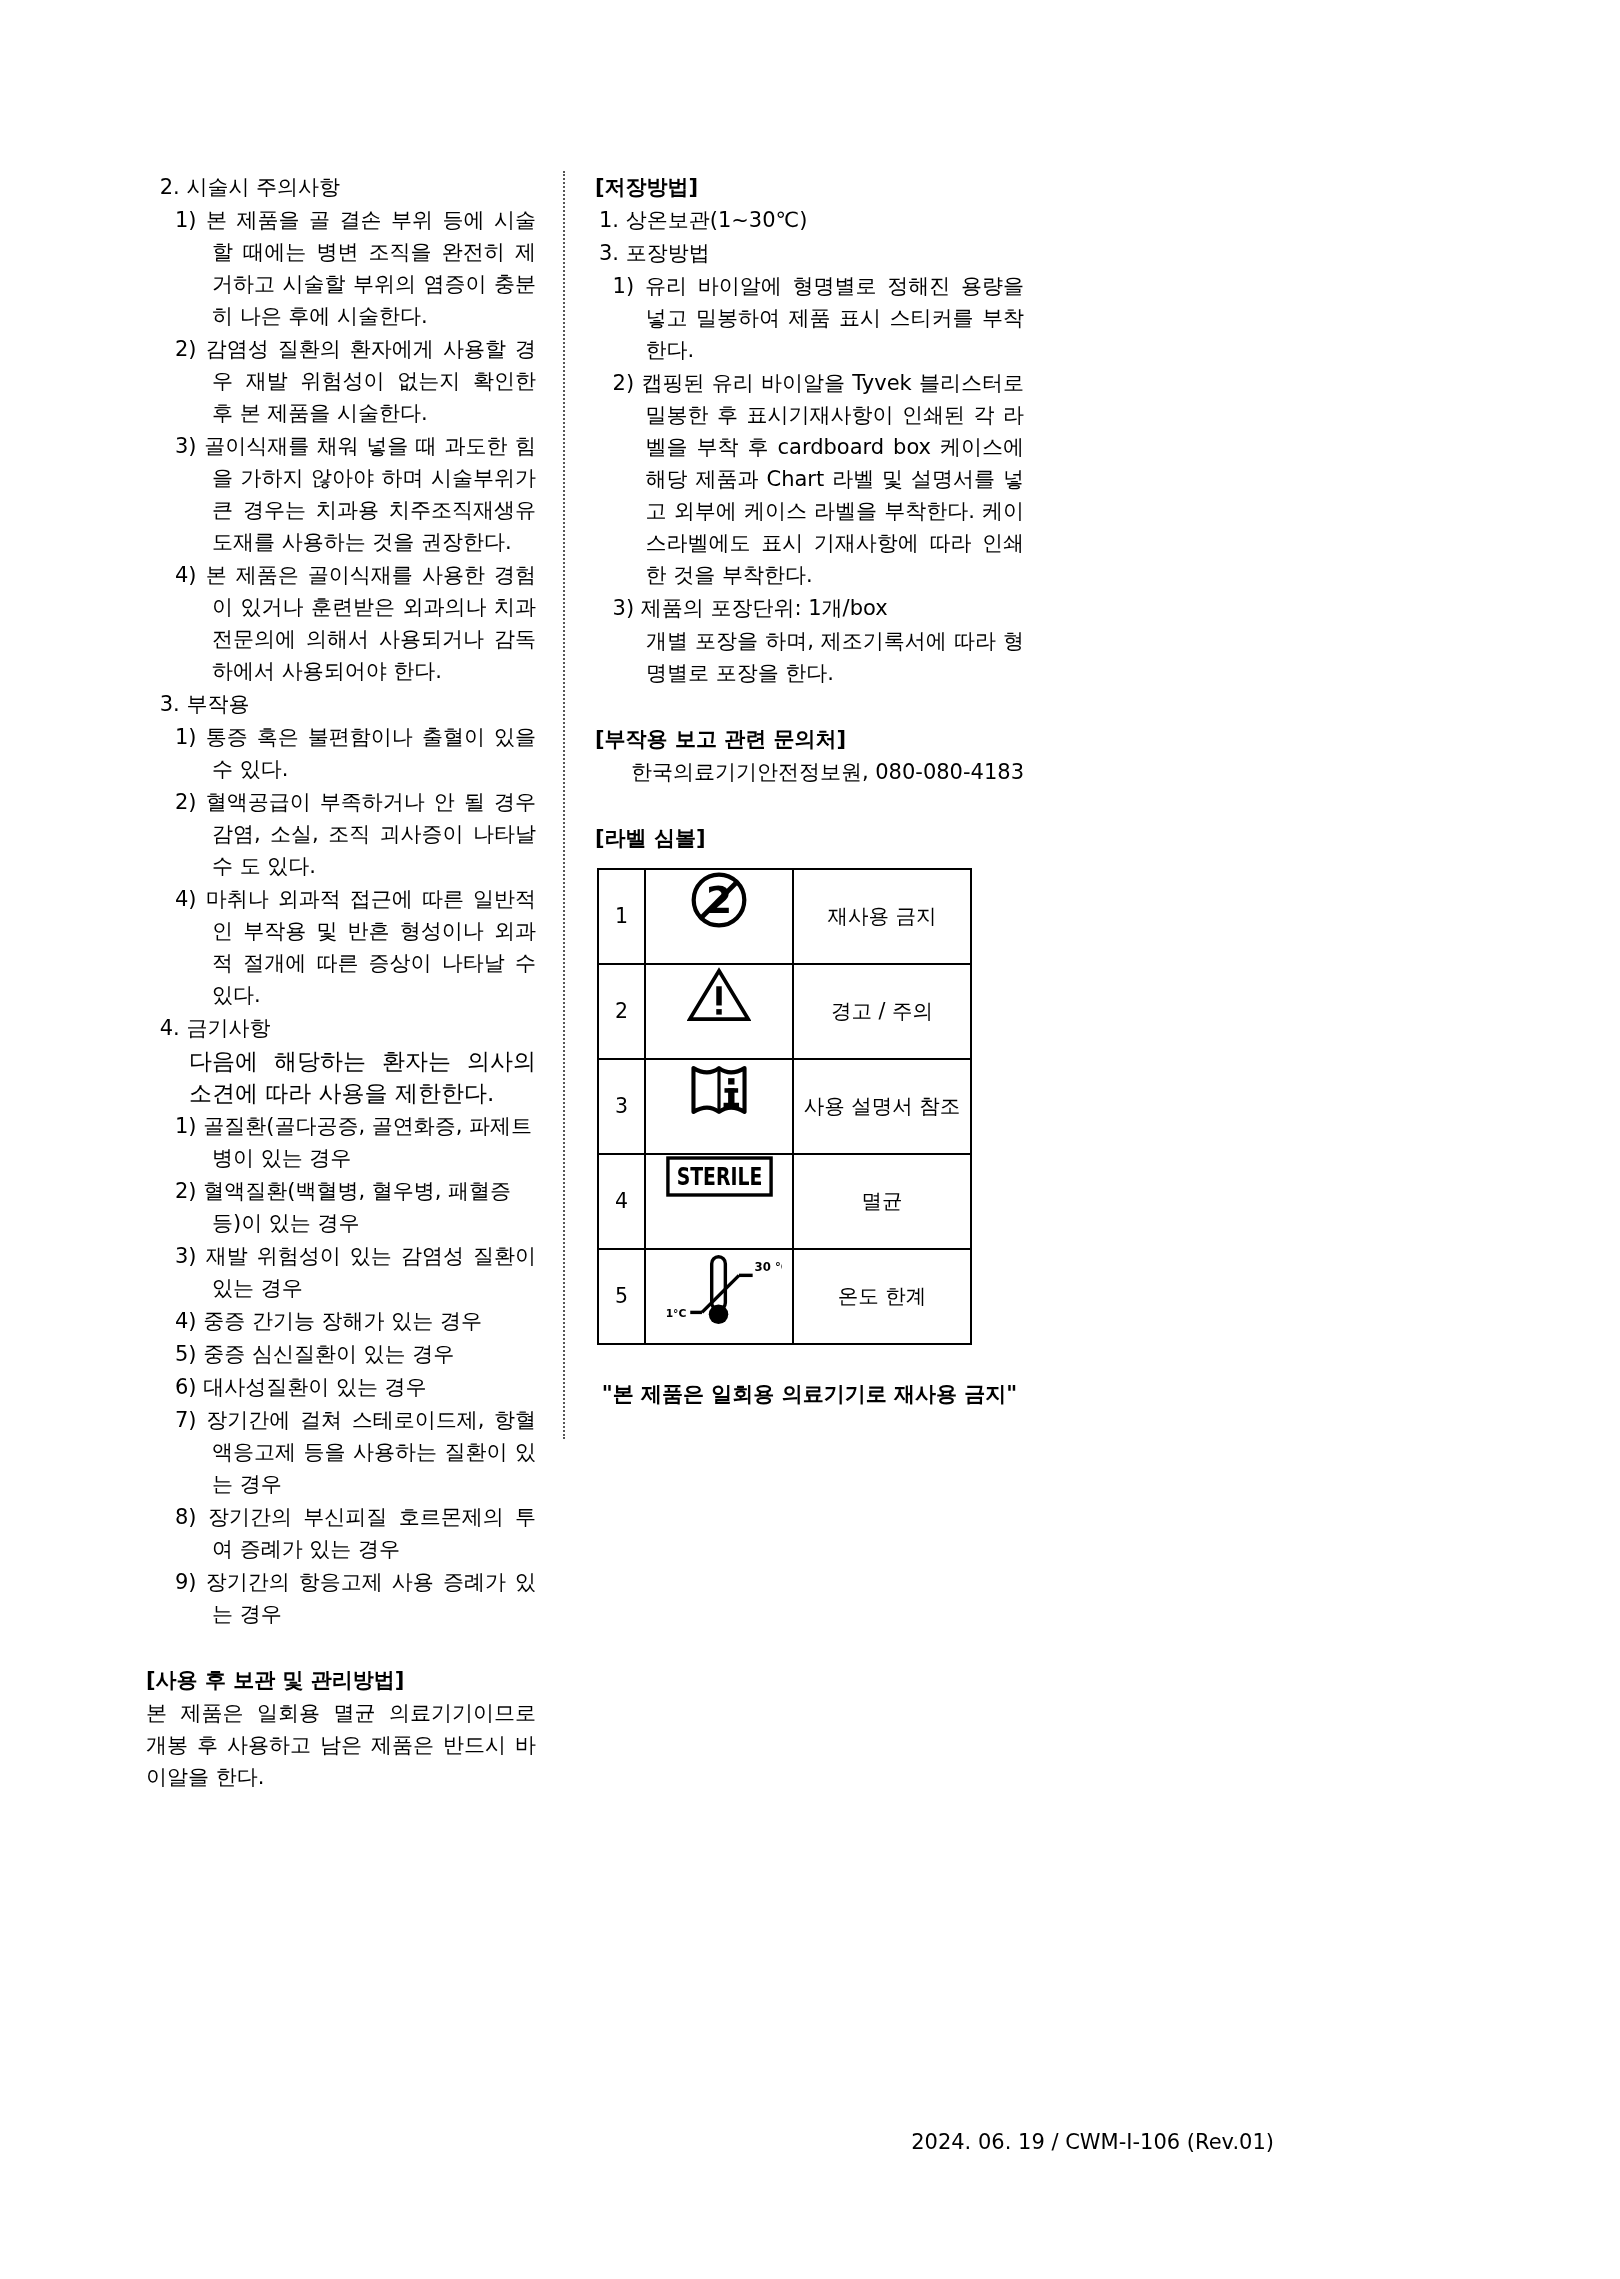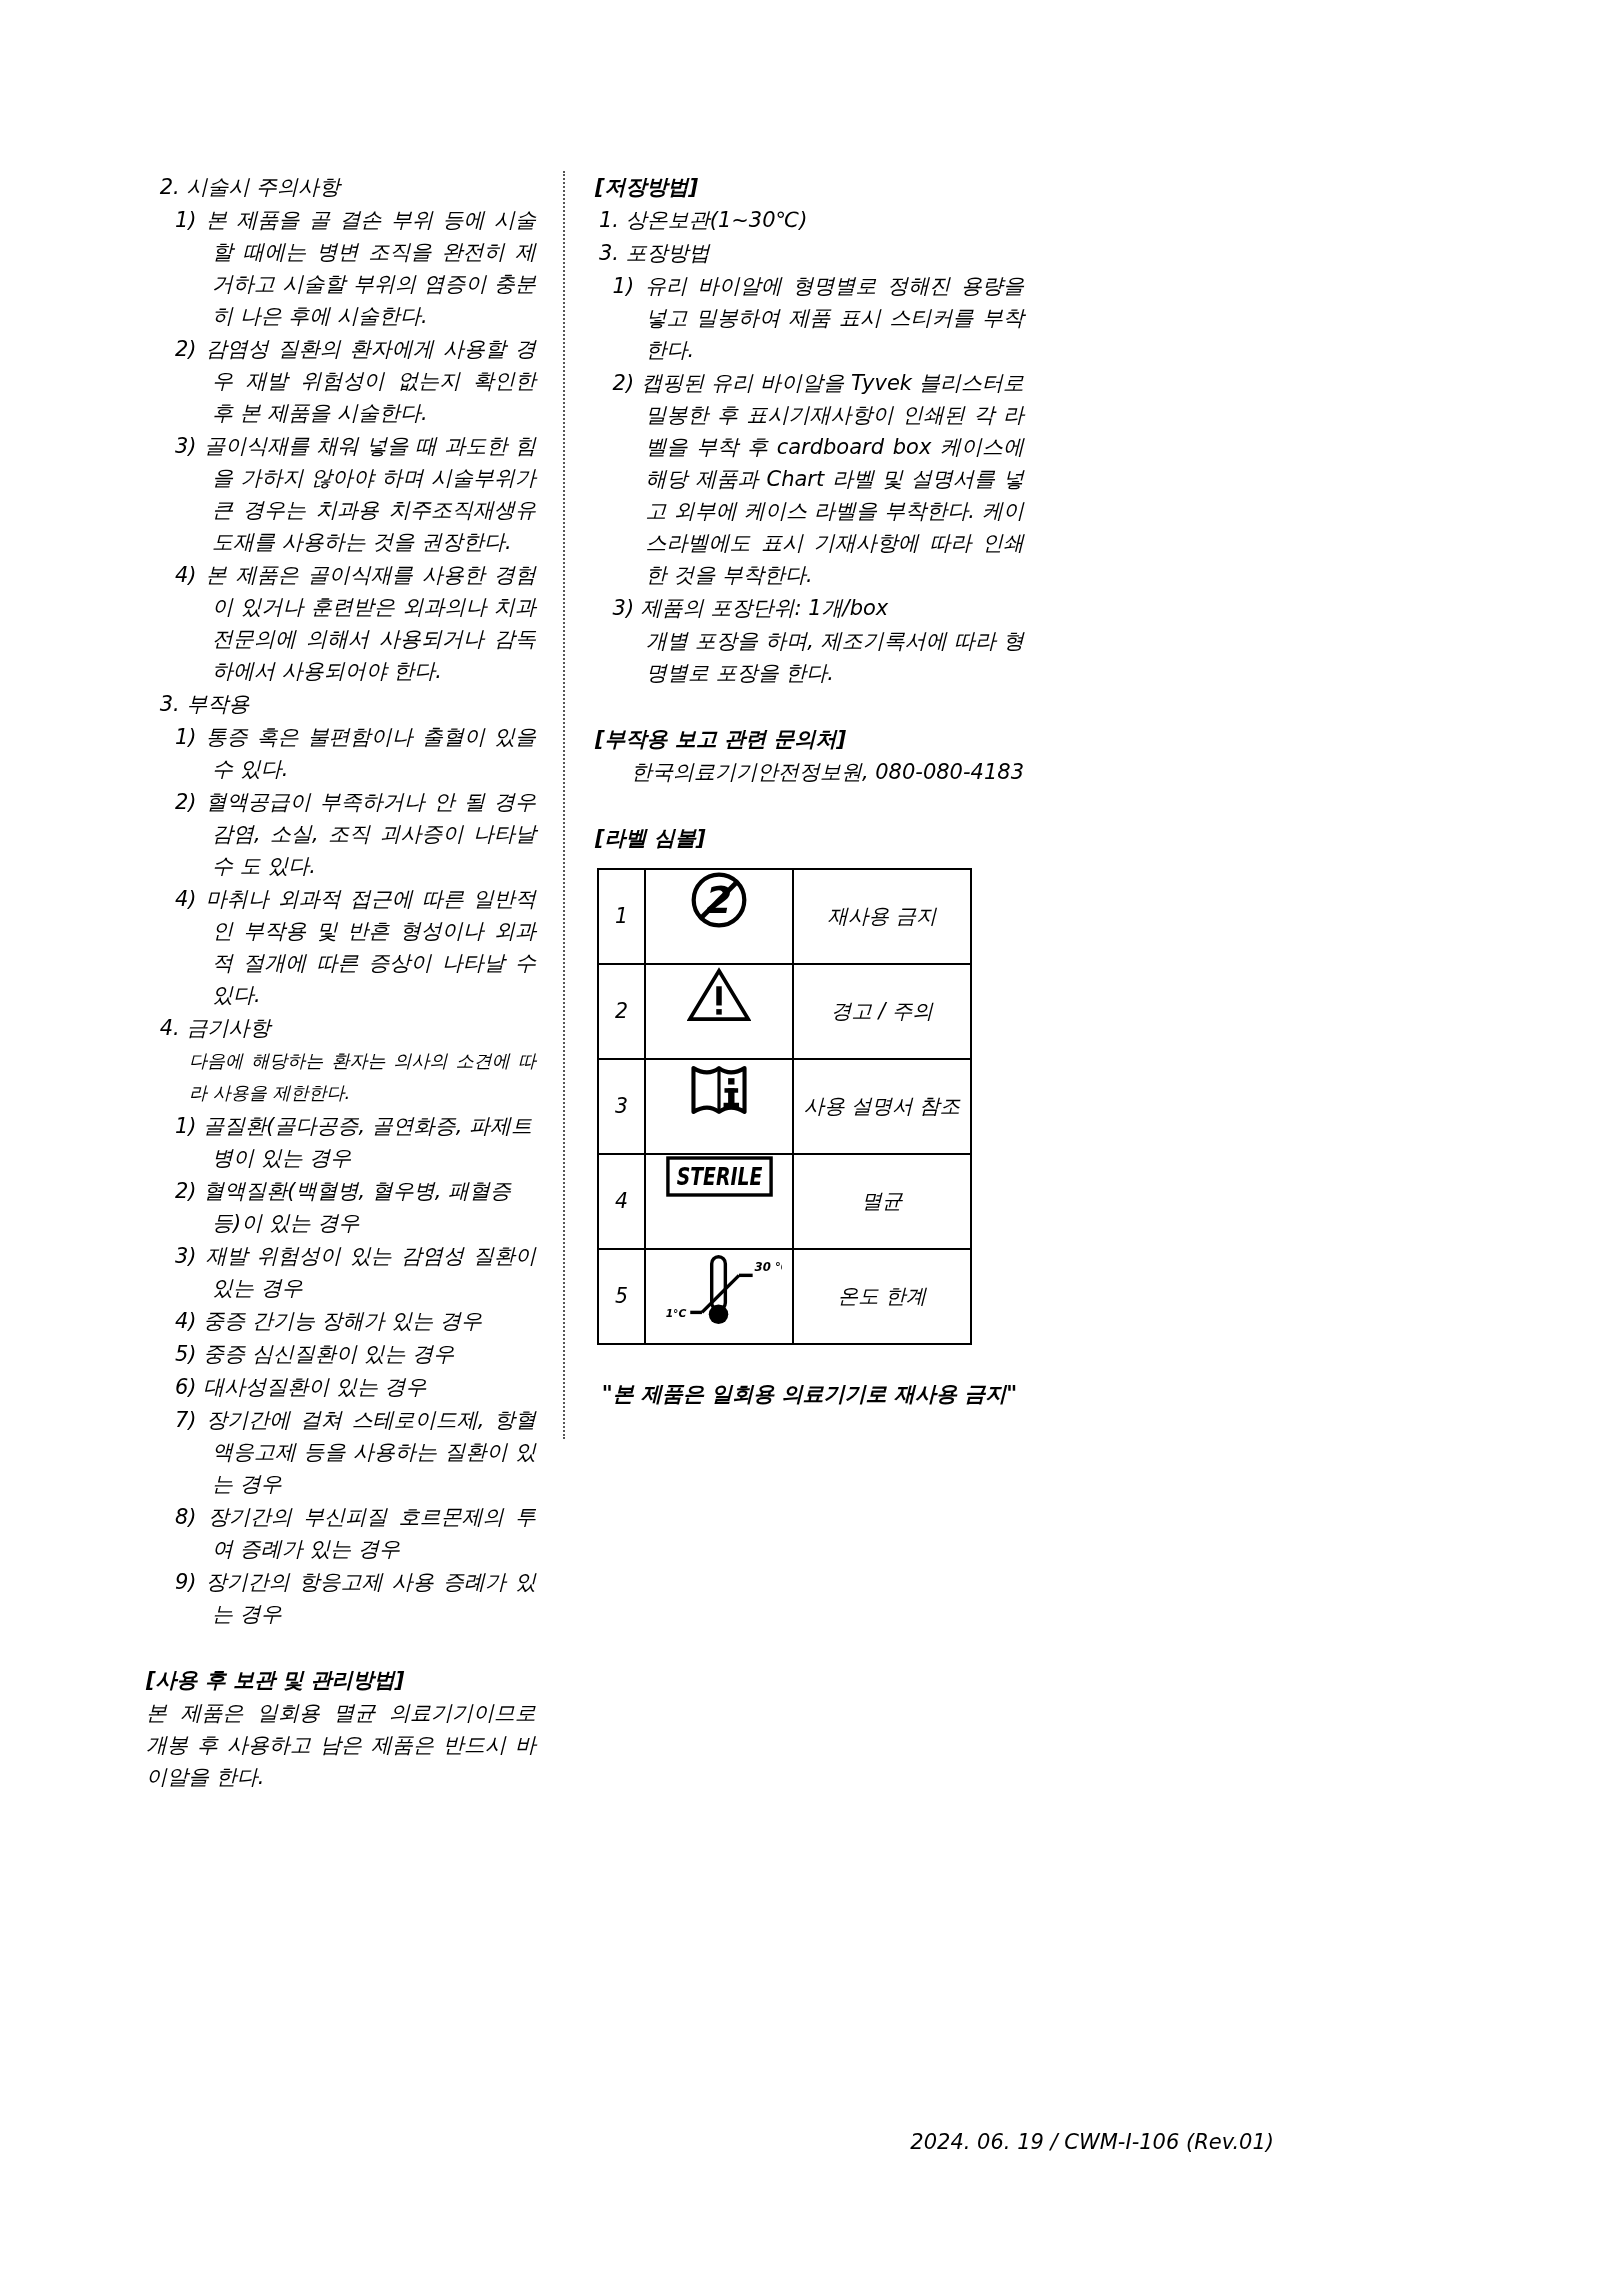--- a/index.html
+++ b/index.html
@@ -7,21 +7,20 @@
     width:1621px;height:2279px;
     font-family:"DejaVu Sans","Liberation Sans",sans-serif;
     color:#000000;
     -webkit-font-smoothing:antialiased;
   }
   #page{
     position:relative;
     width:1420px;height:2279px;
     box-sizing:border-box;
     padding:171px 146px 0 146px;
-    font-style:italic;
   }
   .columns{
     position:relative;
     display:flex;
     align-items:flex-start;
     width:100%;
   }
   .col-left{width:390px;flex:0 0 390px;}
   .col-gap{width:59px;flex:0 0 59px;}
   .col-right{width:429px;flex:0 0 429px;}
@@ -63,21 +62,21 @@
     text-align:justify;
     text-justify:inter-word;
   }
   .plain-left{
     font-size:21px;
     line-height:32px;
     margin:0 0 1px 0;
     text-align:right;
   }
   .indent-body{        
-    font-size:18px;
+    font-size:23px;
     line-height:32px;
     margin:0 0 1px 43px;
     text-align:justify;
     text-justify:inter-word;
   }
   .head{
     font-size:21px;
     line-height:32px;
     font-weight:bold;
     margin:0 0 1px 0;

